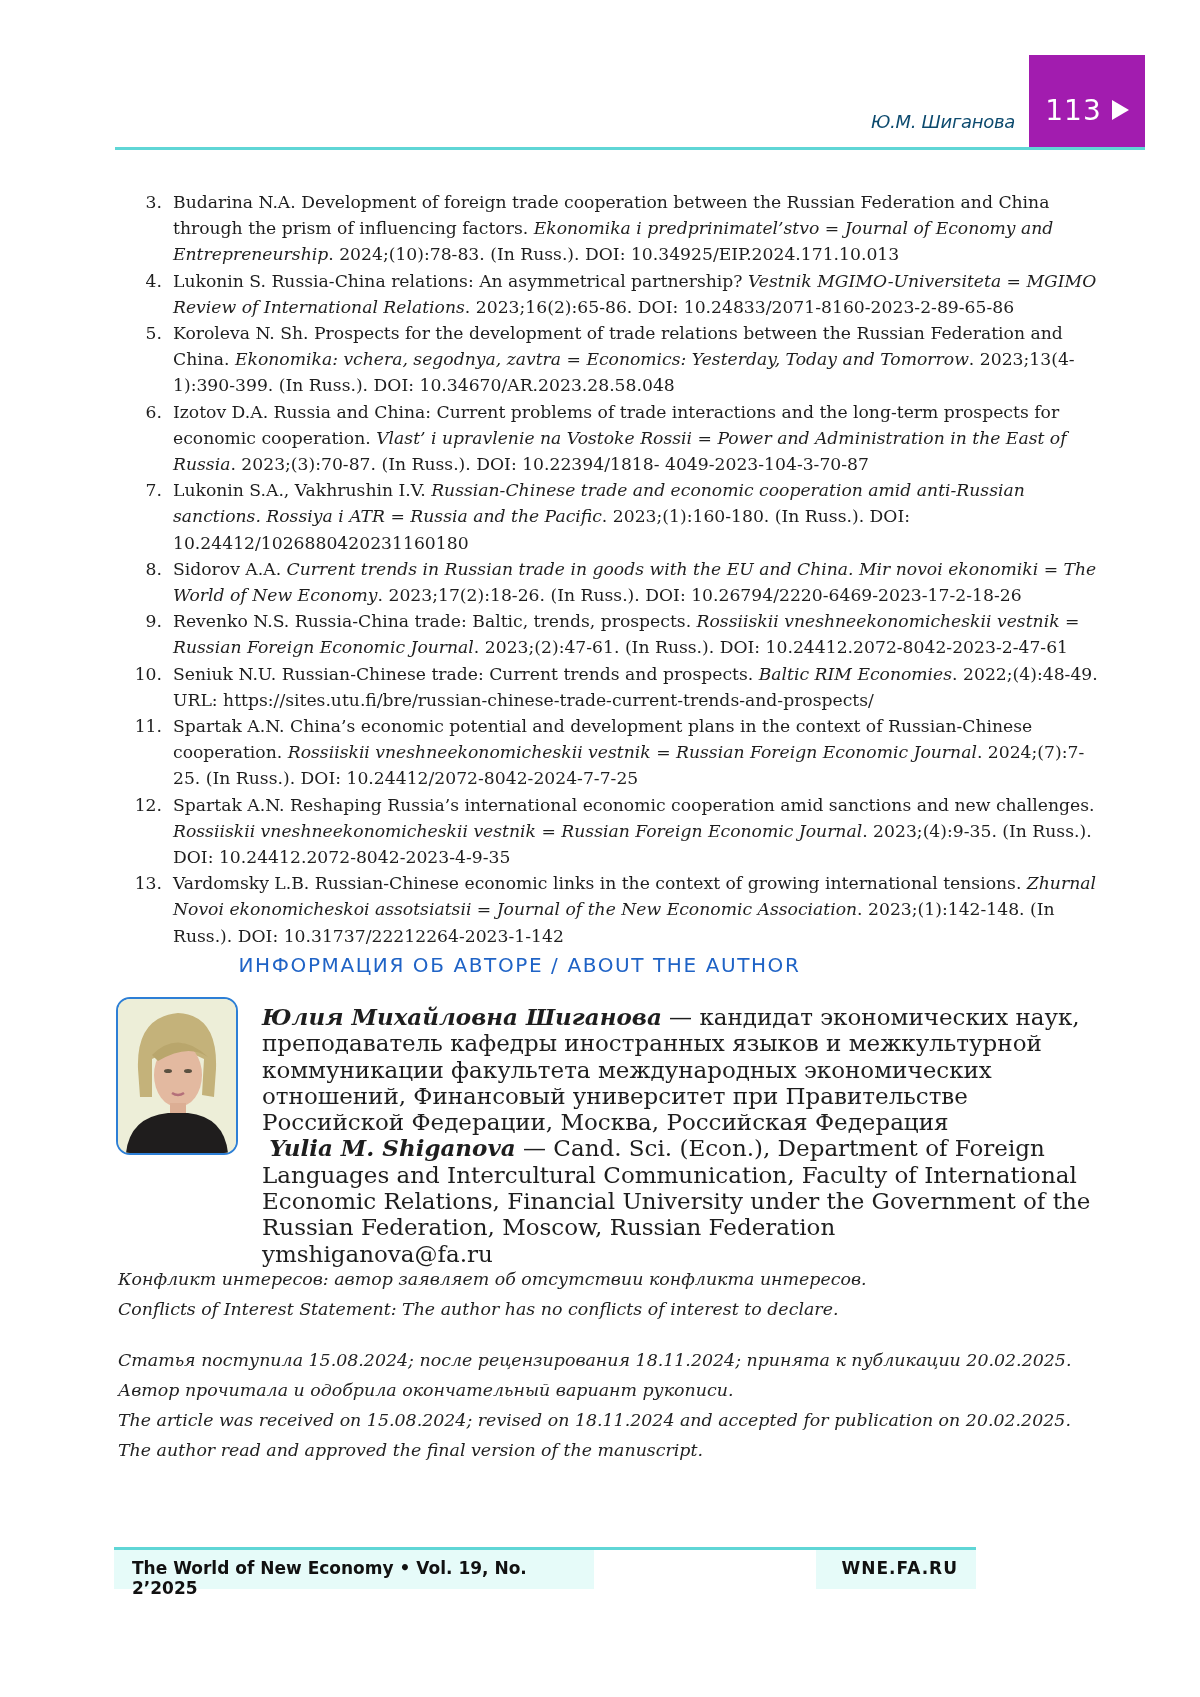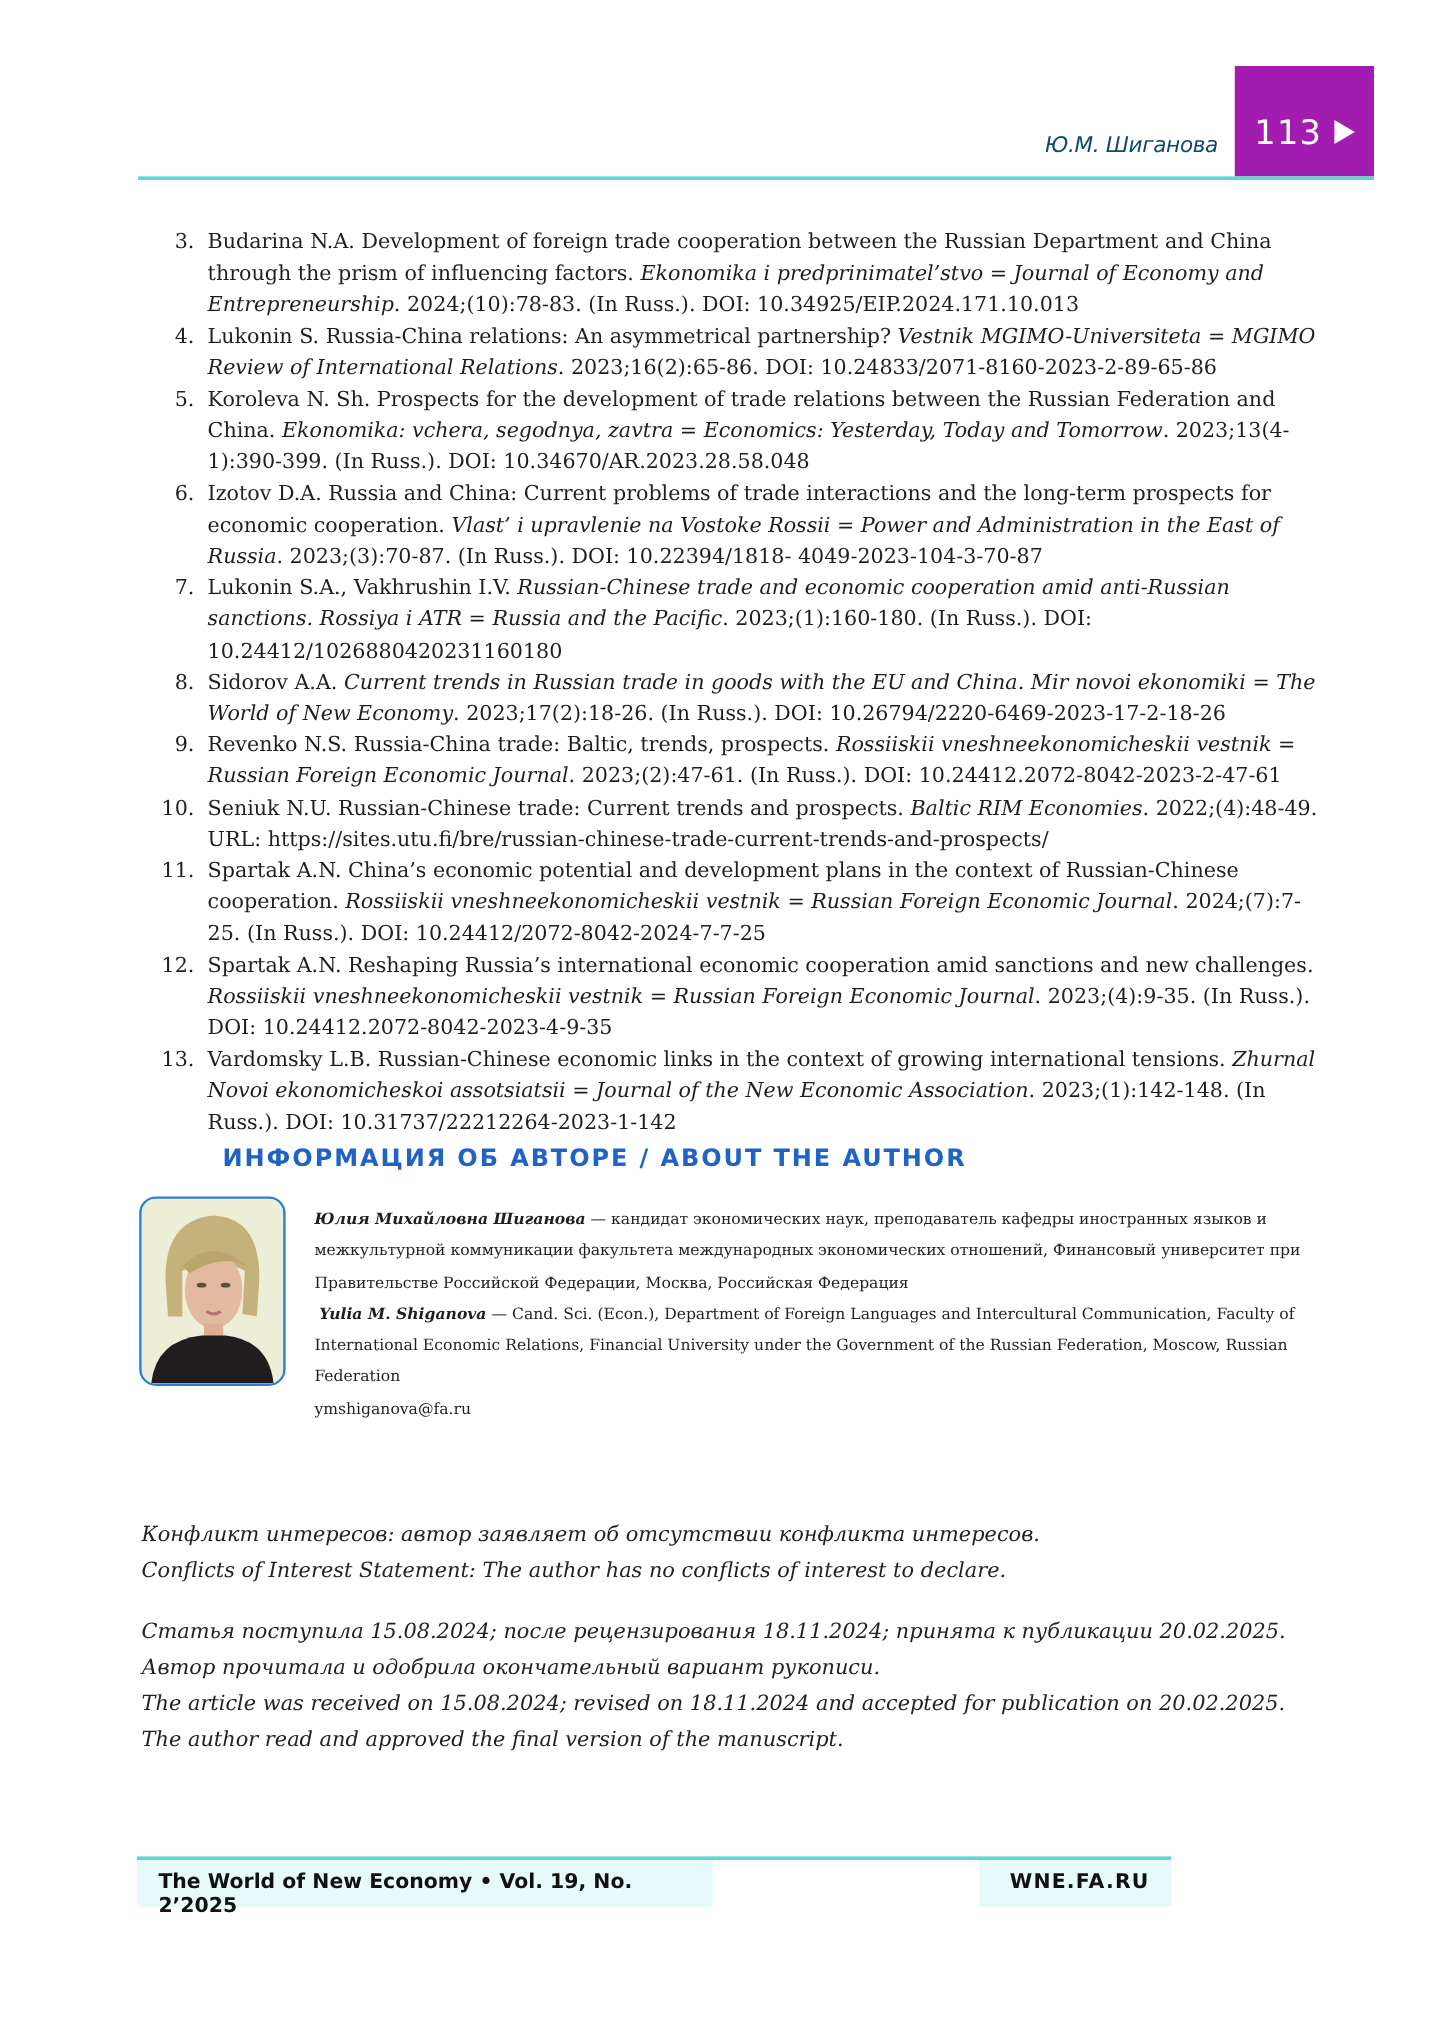--- a/index.html
+++ b/index.html
@@ -20,27 +20,27 @@
     
     .refs { position: absolute; left: 128px; top: 189px; width: 970px; margin: 0; padding: 0; list-style: none;
             font-size: 17.2px; line-height: 26.2px; }
     .ref { position: relative; padding-left: 45px; }
     .ref-num { position: absolute; left: 0; top: 0; width: 34px; text-align: right; }
     .ref-body { display: block; }
     .ref-body i { font-style: italic; }
 
     
     .section-title { position: absolute; left: 0; width: 991px; top: 953px; text-align: center;
-                     font-family: "DejaVu Sans", "Liberation Sans", sans-serif; font-weight: bold; font-size: 20px;
-                     color: #1f63c6; letter-spacing: 1.6px; }
+                     font-family: "DejaVu Sans", "Liberation Sans", sans-serif; font-weight: normal; font-size: 20px;
+                     color: #1f63c6; letter-spacing: 1.6px; padding-left: 24px; }
 
     
     .author-photo { position: absolute; left: 116px; top: 997px; width: 122px; height: 158px; border: 2px solid #2d7fd6;
                     border-radius: 14px; overflow: hidden; background: #e9ecd6; box-sizing: border-box; }
-    .author-text { position: absolute; left: 262px; top: 1004px; width: 845px; font-size: 13px; line-height: 26.3px; }
+    .author-text { position: absolute; left: 262px; top: 1004px; width: 845px; font-size: 23px; line-height: 26.3px; }
     .author-text .name { font-weight: bold; font-style: italic; }
     .author-text p { margin: 0; }
 
     
     .notes { position: absolute; left: 114px; font-style: italic; font-size: 17.4px; line-height: 26px; color: #222; }
     .notes p { margin: 4px; }
     .conflict { top: 1262px; }
     .dates { top: 1343px; }
 
     
@@ -61,21 +61,21 @@
   <div class="page-box">
     <span class="page-num">113</span>
     <span class="page-arrow"></span>
   </div>
   <div class="header-rule"></div>
 </div>
 
 <ol class="refs" id="refs">
     <li class="ref">
       <span class="ref-num">3.</span>
-      <span class="ref-body"><span>Budarina N.A. Development of foreign trade cooperation between the Russian Department and China through the prism of influencing factors. </span><i>Ekonomika i predprinimatel’stvo = Journal of Economy and Entrepreneurship</i><span>. 2024;(10):78-83. (In Russ.). DOI: 10.34925/EIP.2024.171.10.013</span></span>
+      <span class="ref-body"><span>Budarina N.A. Development of foreign trade cooperation between the Russian Federation and China through the prism of influencing factors. </span><i>Ekonomika i predprinimatel’stvo = Journal of Economy and Entrepreneurship</i><span>. 2024;(10):78-83. (In Russ.). DOI: 10.34925/EIP.2024.171.10.013</span></span>
     </li>
     <li class="ref">
       <span class="ref-num">4.</span>
       <span class="ref-body"><span>Lukonin S. Russia-China relations: An asymmetrical partnership? </span><i>Vestnik MGIMO-Universiteta = MGIMO Review of International Relations</i><span>. 2023;16(2):65-86. DOI: 10.24833/2071-8160-2023-2-89-65-86</span></span>
     </li>
     <li class="ref">
       <span class="ref-num">5.</span>
       <span class="ref-body"><span>Koroleva N. Sh. Prospects for the development of trade relations between the Russian Federation and China. </span><i>Ekonomika: vchera, segodnya, zavtra = Economics: Yesterday, Today and Tomorrow</i><span>. 2023;13(4-1):390-399. (In Russ.). DOI: 10.34670/AR.2023.28.58.048</span></span>
     </li>
     <li class="ref">

